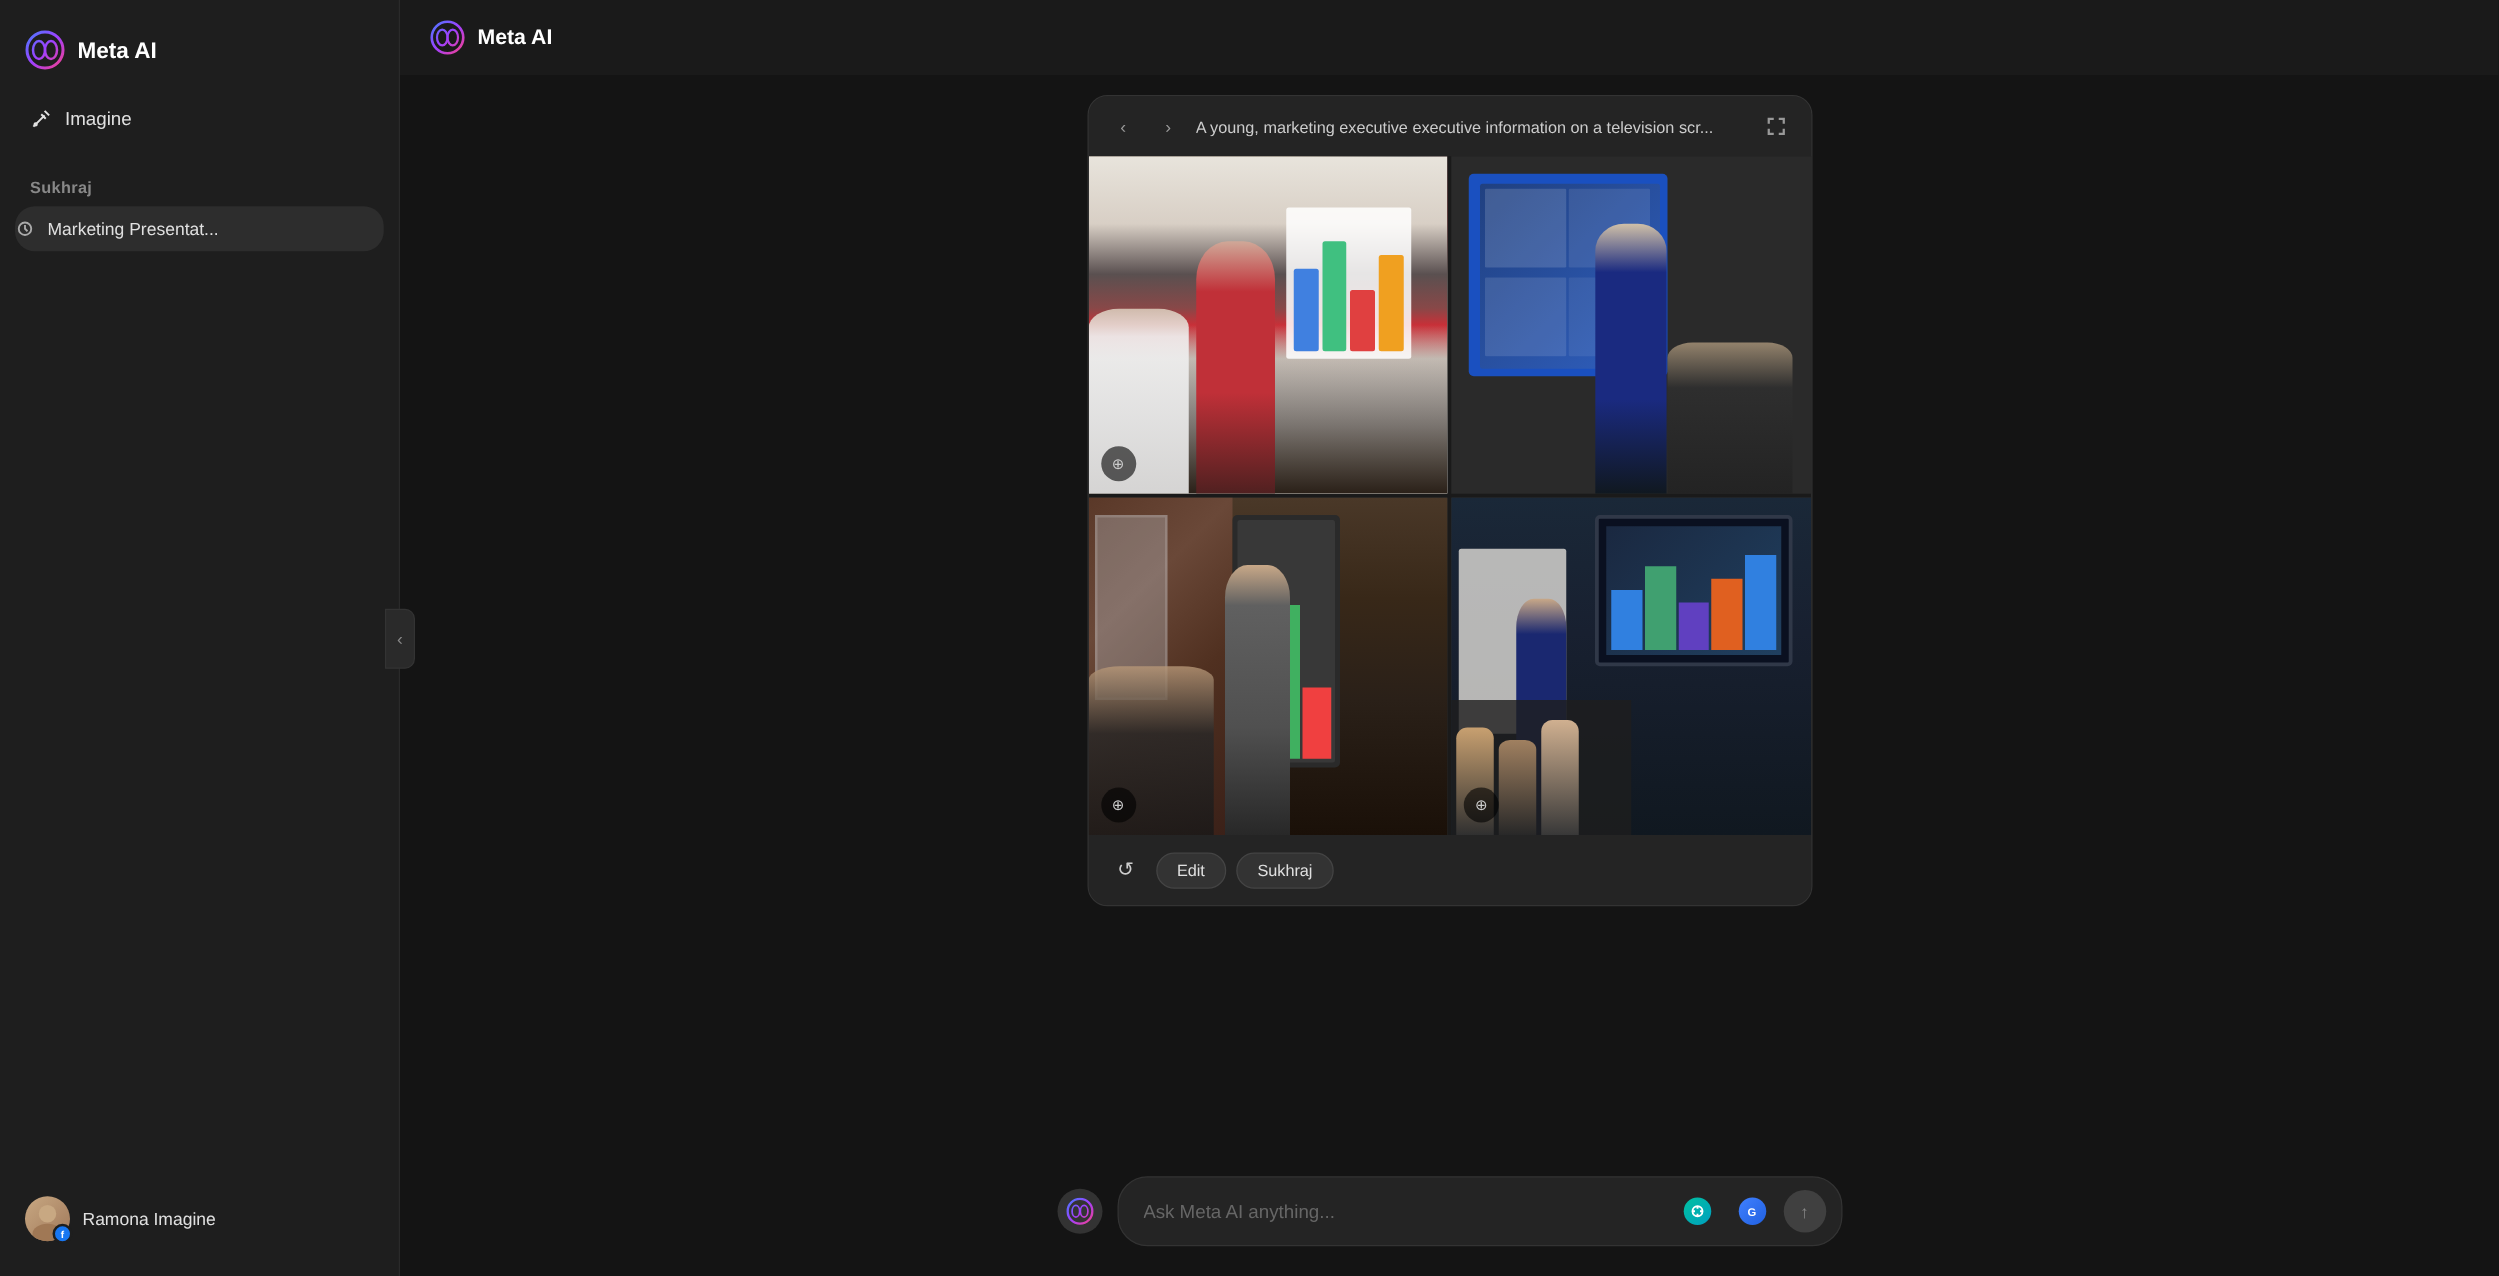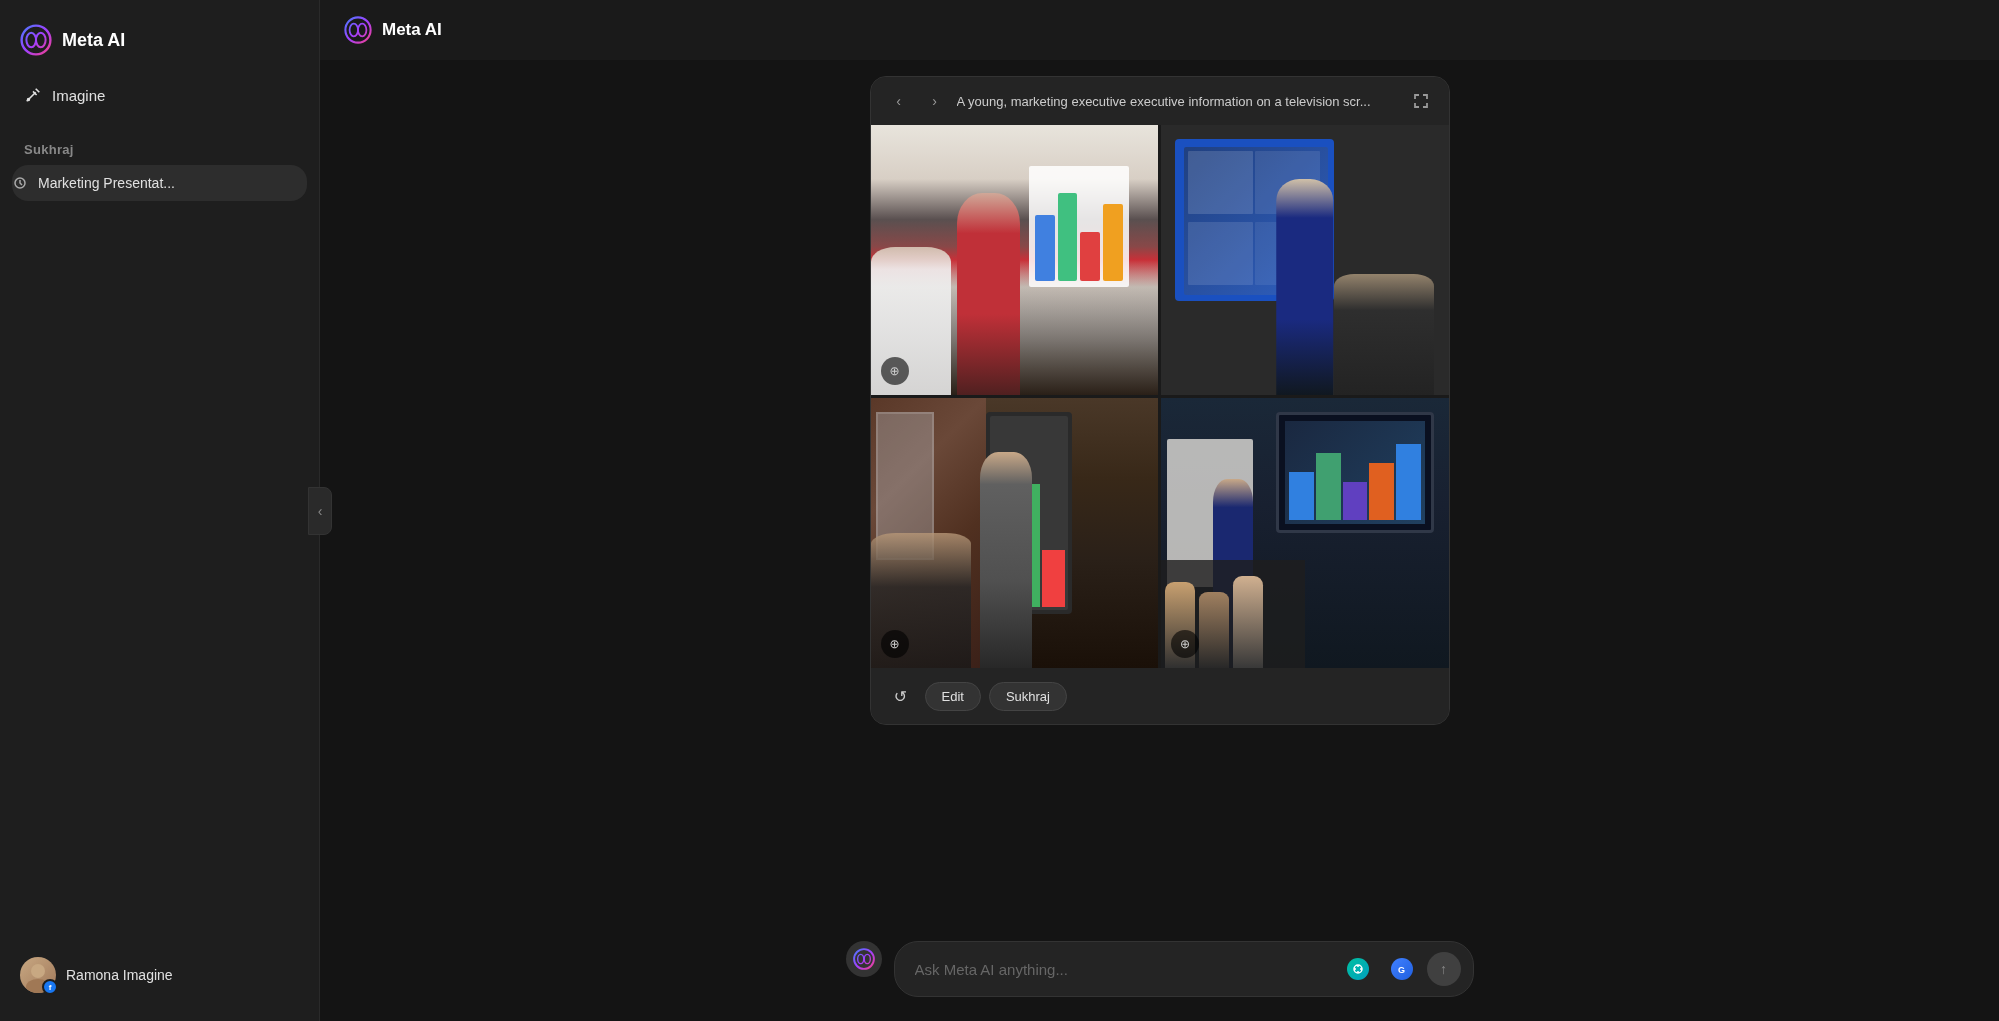--- a/index.html
+++ b/index.html
@@ -332,20 +332,21 @@
       color: #888;
       font-size: 14px;
       z-index: 10;
     }
 
     
     .input-area {
       padding: 16px 24px 24px;
       display: flex;
       justify-content: center;
+      align-items: center;
       gap: 12px;
       background: #141414;
     }
 
     .ai-avatar-small {
       width: 36px;
       height: 36px;
       border-radius: 50%;
       background: #333;
       flex-shrink: 0;

